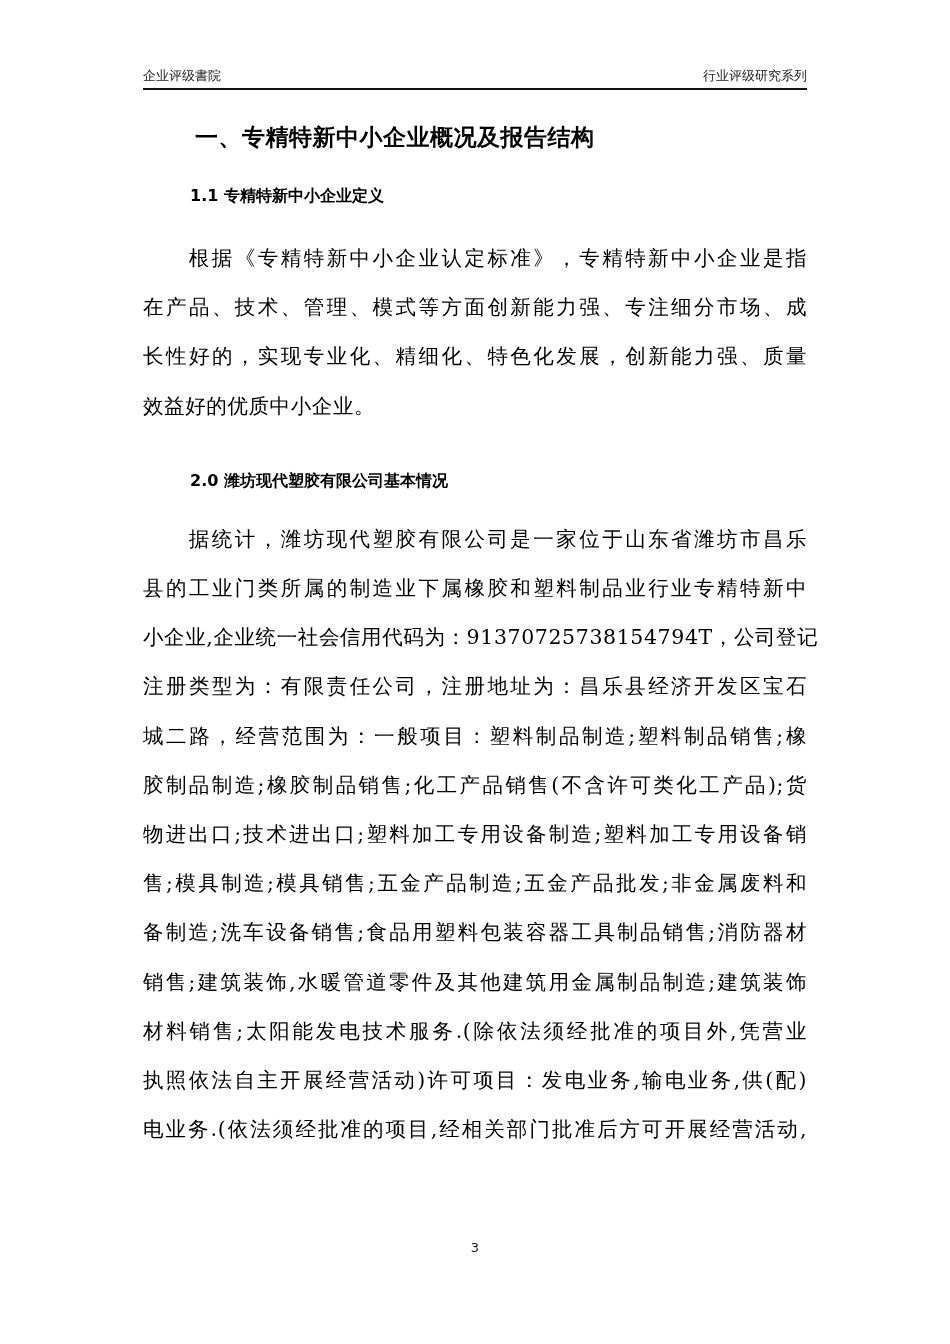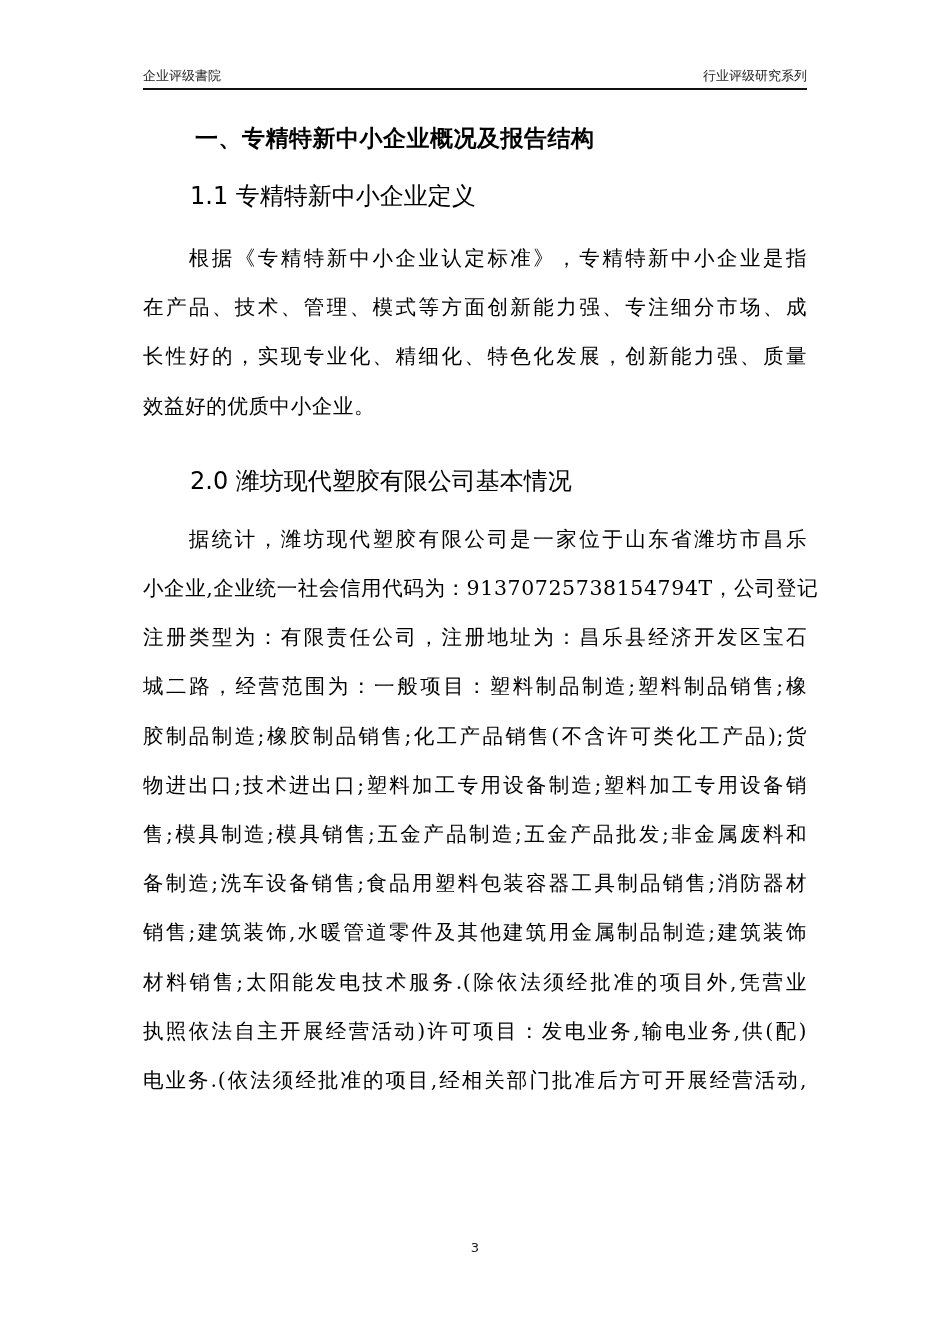--- a/index.html
+++ b/index.html
@@ -7,23 +7,23 @@
     .page { position: absolute; left: 0; top: 0; width: 950px; height: 1324px; background: #fff; }
 
     .header { position: absolute; left: 143px; top: 66px; width: 664px; height: 22px;
       border-bottom: 2.5px solid #111; font-family: "DejaVu Sans", sans-serif; font-size: 13px; color: #222; }
     .header .left { position: absolute; left: 0; bottom: 3px; }
     .header .right { position: absolute; right: 0; bottom: 3px; margin-left: 32px; }
 
     .content { position: absolute; left: 143px; top: 112px; width: 664px;
       font-family: "DejaVu Serif", serif; }
 
-    .h1 { font-family: Liberation Sans, sans-serif; font-weight: bold; font-size: 23px;
+    .h1 { font-family: Liberation Serif, serif; font-weight: bold; font-size: 23px;
       margin: 0 0 0 52px; height: 52px; line-height: 52px; letter-spacing: 0.5px; }
-    .h2 { font-family: "DejaVu Sans", sans-serif; font-weight: normal; font-size: 24px;
+    .h2 { font-family: "DejaVu Sans", sans-serif; font-weight: bold; font-size: 16px;
       margin: 0 0 0 47px; height: 48px; line-height: 48px; }
     .h2.first { margin-top: 8px; }
     .h2.second { margin-top: 26px; }
 
     .para { font-size: 20.5px; line-height: 49.2px; margin: 0; text-align: justify;
       text-align-last: left; letter-spacing: 0.6px; }
     .para .indent { display: inline-block; width: 44px; }
     .para.p1 { margin-top: 14px; }
     .para.p2 { margin-top: 10px; }
 
@@ -50,20 +50,21 @@
     <div class="para p1">
       <span class="line"><span class="indent"></span><span>根据《专精特新中小企业认定标准》，专精特新中小企业是指</span></span>
       <span class="line">在产品、技术、管理、模式等方面创新能力强、专注细分市场、成</span>
       <span class="line">长性好的，实现专业化、精细化、特色化发展，创新能力强、质量</span>
       <span class="line last">效益好的优质中小企业。</span>
     </div>
 
     <div class="h2 second">2.0 潍坊现代塑胶有限公司基本情况</div>
     <div class="para p2">
       <span class="line"><span class="indent"></span><span>据统计，潍坊现代塑胶有限公司是一家位于山东省潍坊市昌乐</span></span>
+      <span class="line">县的工业门类所属的制造业下属橡胶和塑料制品业行业专精特新中</span>
       <span class="line">小企业,企业统一社会信用代码为：91370725738154794T，公司登记</span>
       <span class="line">注册类型为：有限责任公司，注册地址为：昌乐县经济开发区宝石</span>
       <span class="line">城二路，经营范围为：一般项目：塑料制品制造;塑料制品销售;橡</span>
       <span class="line">胶制品制造;橡胶制品销售;化工产品销售(不含许可类化工产品);货</span>
       <span class="line">物进出口;技术进出口;塑料加工专用设备制造;塑料加工专用设备销</span>
       <span class="line">售;模具制造;模具销售;五金产品制造;五金产品批发;非金属废料和</span>
       <span class="line">备制造;洗车设备销售;食品用塑料包装容器工具制品销售;消防器材</span>
       <span class="line">销售;建筑装饰,水暖管道零件及其他建筑用金属制品制造;建筑装饰</span>
       <span class="line">材料销售;太阳能发电技术服务.(除依法须经批准的项目外,凭营业</span>
       <span class="line">执照依法自主开展经营活动)许可项目：发电业务,输电业务,供(配)</span>

